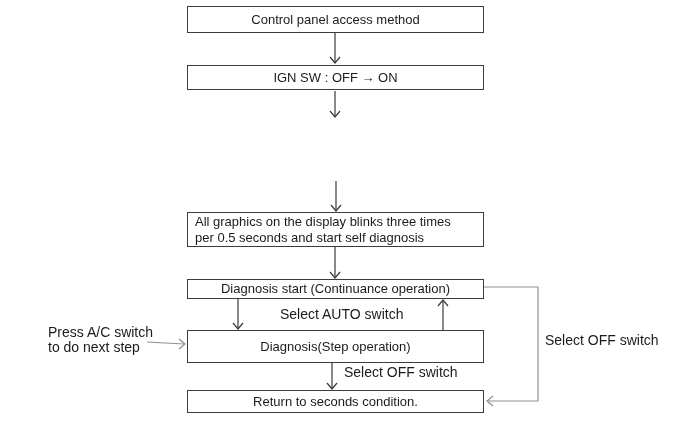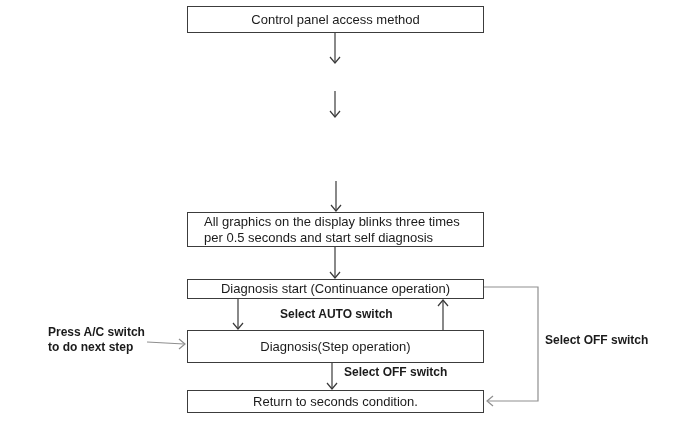--- a/index.html
+++ b/index.html
@@ -46,32 +46,31 @@
     align-items: center;
     justify-content: center;
     font-size: 13px;
     line-height: 16px;
     color: var(--text, #1b1b1b);
     text-align: center;
   }
   .flow-box.left-align {
     align-items: flex-start;
     text-align: left;
-    padding-left: 16px;
+    padding-left: 7px;
   }
   .flow-box .ln {
     white-space: nowrap;
   }
   .edge-label {
     position: absolute;
-    font-size: 12px;
+    font-size: 14px;
     line-height: 15px;
     color: var(--text, #1b1b1b);
     white-space: nowrap;
-    font-weight: bold;
   }
 </style>
 </head>
 <body>
 
 <div class="canvas">
 
   <svg class="connectors" width="699" height="424" viewBox="0 0 699 424" xmlns="http://www.w3.org/2000/svg">
 
     <polyline class="conn" points="335,33 335,62"></polyline>
@@ -99,20 +98,23 @@
     <polyline class="conn-gray" points="179,339 185,344 179,349"></polyline>
 
     <polyline class="conn-gray" points="484,287 538,287 538,401 488,401"></polyline>
     <polyline class="conn-gray" points="493,396 487,401 493,406"></polyline>
   </svg>
 
   <div class="flow-box" style="top:6px; height:27px;">
     <div class="ln">Control panel access method</div>
   </div>
 
+  <div class="flow-box" style="top:65px; height:25px;">
+    <div class="ln">IGN SW : OFF → ON</div>
+  </div>
 
 
   <div class="flow-box left-align" style="top:212px; height:35px;">
     <div class="ln">All graphics on the display blinks three times</div>
     <div class="ln">per 0.5 seconds and start self diagnosis</div>
   </div>
 
   <div class="flow-box" style="top:279px; height:20px;justify-content:center;">
     <div class="ln">Diagnosis start (Continuance operation)</div>
   </div>

